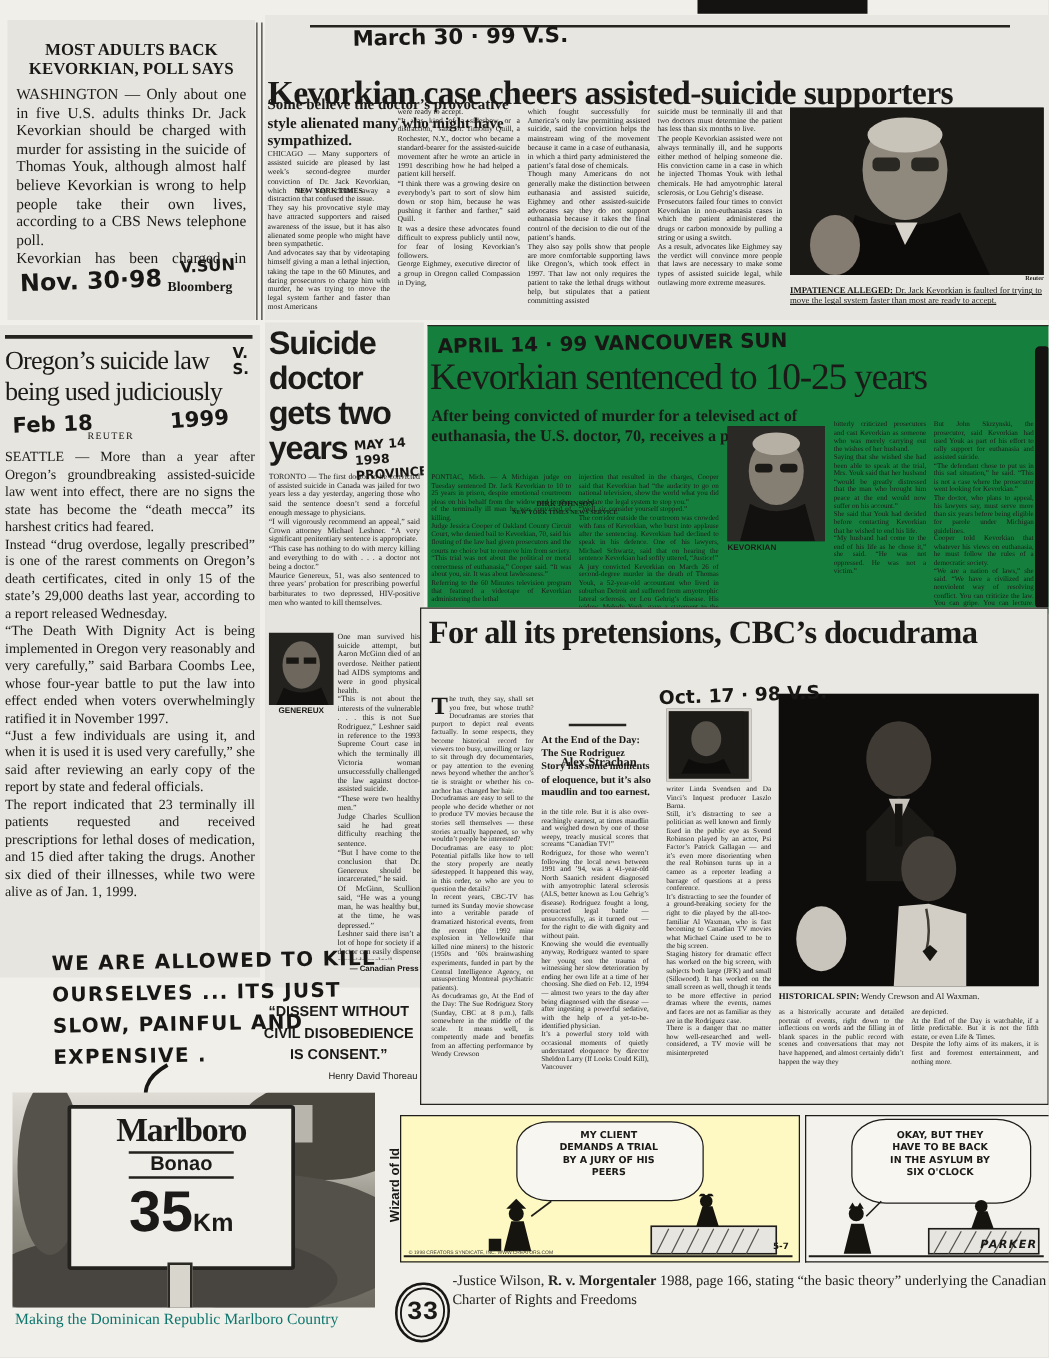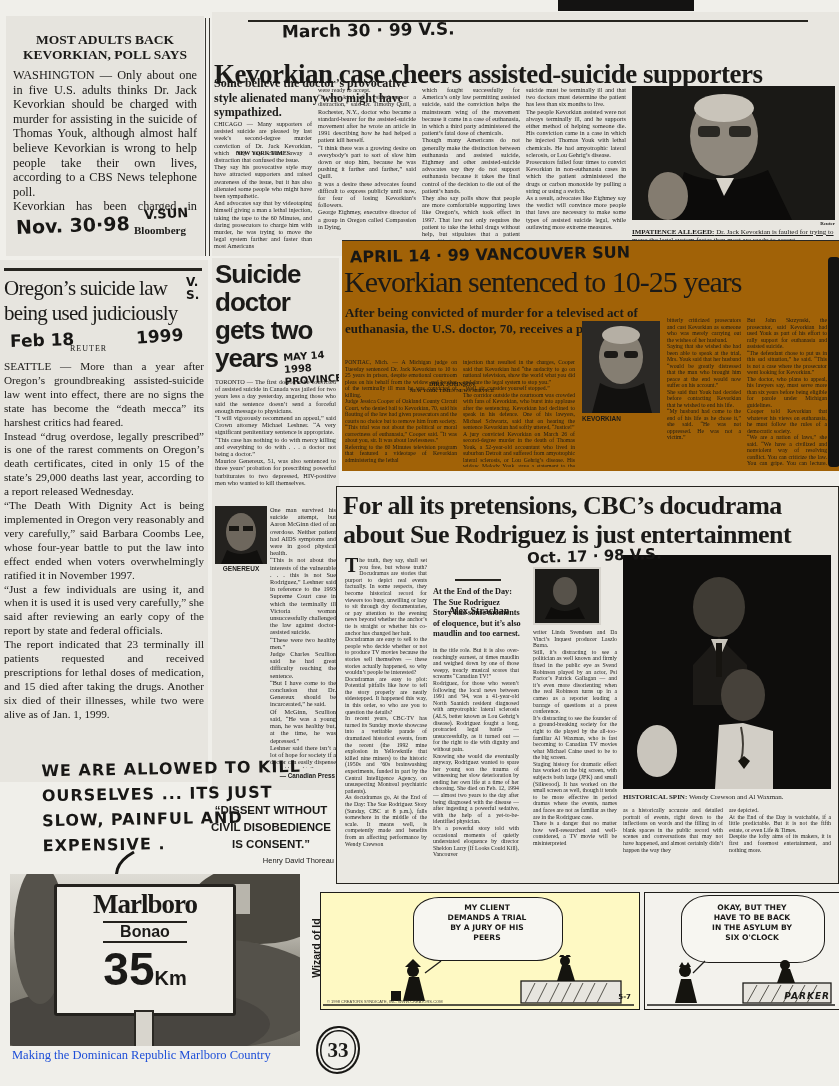--- a/index.html
+++ b/index.html
@@ -121,21 +121,21 @@
 “But I have come to the conclusion that Dr. Genereux should be incarcerated,” he said.
 Of McGinn, Scullion said, “He was a young man, he was healthy but, at the time, he was depressed.”
 Leshner said there isn’t a lot of hope for society if a doctor can easily dispense a suicide cocktail.
 “It was as easy (for McGinn and Mark Jewitt, who survived the suicide attempt) as saying I’ll have a hamburger, fries and a lethal dose of Seconal.”
 Dr. Philip Hebert, a medical ethics expert, testified Genereux was a sick individual.
 “It’s an extremely light sentence for a very, very serious charge,” he said.</div>
     </div>
     <div class="abs" style="right:4px;top:514px;font-family:'Liberation Sans',sans-serif;font-weight:bold;font-size:6.3px;">— Canadian Press</div>
   </div>
 
-  <div class="clip" style="left:342px;top:240px;width:497px;height:230px;background:#a16207;border-top:1.5px solid #2a2823;">
+  <div class="clip" style="left:342px;top:260px;width:497px;height:230px;background:#15803d;border-top:1.5px solid #2a2823;">
     <div class="abs hand" style="left:8px;top:4px;font-size:16px;transform:rotate(-1deg);">APRIL 14 · 99  VANCOUVER  SUN</div>
     <div class="abs" style="left:2px;top:24px;width:497px;font-size:30px;line-height:34px;letter-spacing:-1px;white-space:nowrap;">Kevorkian sentenced to 10-25 years</div>
     <div class="abs" style="left:3px;top:64px;width:316px;font-size:13px;line-height:15.5px;font-weight:bold;">After being convicted of murder for a televised act of euthanasia, the U.S. doctor, 70, receives a prison term.</div>
     <div class="abs byline" style="left:30px;top:100px;width:160px;text-align:center;font-size:6px;">DIRK JOHNSON</div>
     <div class="abs byline" style="left:30px;top:107px;width:160px;text-align:center;font-size:5px;">NEW YORK TIMES NEWS SERVICE</div>
     <div class="abs col" style="left:3px;top:118px;width:112px;height:108px;font-size:5.7px;line-height:6.5px;">PONTIAC, Mich. — A Michigan judge on Tuesday sentenced Dr. Jack Kevorkian to 10 to 25 years in prison, despite emotional courtroom pleas on his behalf from the widow and brother of the terminally ill man he was convicted of killing.
 Judge Jessica Cooper of Oakland County Circuit Court, who denied bail to Kevorkian, 70, said his flouting of the law had given prosecutors and the courts no choice but to remove him from society.
 “This trial was not about the political or moral correctness of euthanasia,” Cooper said. “It was about you, sir. It was about lawlessness.”
 Referring to the 60 Minutes television program that featured a videotape of Kevorkian administering the lethal</div>
     <div class="abs col" style="left:121px;top:118px;width:112px;height:108px;font-size:5.7px;line-height:6.5px;">injection that resulted in the charges, Cooper said that Kevorkian had “the audacity to go on national television, show the world what you did and dare the legal system to stop you.”
@@ -161,21 +161,20 @@
 “The defendant chose to put us in this sad situation,” he said. “This is not a case where the prosecutor went looking for Kevorkian.”
 The doctor, who plans to appeal, his lawyers say, must serve more than six years before being eligible for parole under Michigan guidelines.
 Cooper told Kevorkian that whatever his views on euthanasia, he must follow the rules of a democratic society.
 “We are a nation of laws,” she said. “We have a civilized and nonviolent way of resolving conflict. You can criticize the law. You can gripe. You can lecture. You can petition the voters. But you may not take the law into your own hands.”
 The judge noted that voters in Michigan last November defeated by a wide margin a measure that would have legalized assisted suicide.</div>
     <div class="abs" style="left:486px;top:16px;width:12px;height:210px;background:#141312;border-radius:4px;"></div>
   </div>
 
   <div class="clip" style="left:336px;top:486px;width:501px;height:396px;background:#eae8e2;border:1.5px solid #26241f;">
     <div class="abs" style="left:6px;top:4px;width:492px;font-weight:bold;font-size:26px;line-height:29px;letter-spacing:-0.5px;white-space:nowrap;">For all its pretensions, CBC’s docudrama</div>
-    <div class="abs" style="left:6px;top:33px;width:492px;font-weight:bold;font-size:26px;line-height:29px;letter-spacing:-0.5px;white-space:nowrap;">about Sue Rodriguez is just entertainment</div>
     <div class="abs hand" style="left:190px;top:60px;font-size:15px;transform:rotate(-2deg);z-index:3;">Oct. 17 · 98   V.S.</div>
 
     <div class="abs" style="left:8px;top:70px;width:82px;height:318px;overflow:hidden;">
       <div style="font-size:5.8px;line-height:6.6px;text-align:justify;">
         <span style="float:left;font-size:20px;line-height:17px;font-weight:bold;margin:0 1px 0 0;">T</span><span>he truth, they say, shall set you free, but whose truth? Docudramas are stories that purport to depict real events factually. In some respects, they become historical record for viewers too busy, unwilling or lazy to sit through dry documentaries, or pay attention to the evening news beyond whether the anchor’s tie is straight or whether his co-anchor has changed her hair.</span>
       </div>
       <div class="col" style="font-size:5.8px;line-height:6.6px;">Docudramas are easy to sell to the people who decide whether or not to produce TV movies because the stories sell themselves — these stories actually happened, so why wouldn’t people be interested?
 Docudramas are easy to plot: Potential pitfalls like how to tell the story properly are neatly sidestepped. It happened this way, in this order, so who are you to question the details?
 In recent years, CBC-TV has turned its Sunday movie showcase into a veritable parade of dramatized historical events, from the recent (the 1992 mine explosion in Yellowknife that killed nine miners) to the historic (1950s and ’60s brainwashing experiments, funded in part by the Central Intelligence Agency, on unsuspecting Montreal psychiatric patients).
 As docudramas go, At the End of the Day: The Sue Rodriguez Story (Sunday, CBC at 8 p.m.), falls somewhere in the middle of the scale. It means well, is competently made and benefits from an affecting performance by Wendy Crewson</div>
@@ -252,21 +251,21 @@
     </svg>
     <div class="abs" style="left:44px;top:10px;width:176px;height:126px;background:#efede7;border:3px solid #24221e;border-radius:3px;">
       <div style="text-align:center;font-weight:bold;font-size:27px;line-height:30px;padding-top:2px;letter-spacing:-1px;">Marlboro</div>
       <div style="width:84px;margin:2px auto 0;text-align:center;font-family:'Liberation Sans',sans-serif;font-weight:bold;font-size:16px;border:2px solid #24221e;border-left:none;border-right:none;">Bonao</div>
       <div style="text-align:center;">
         <span style="font-family:'Liberation Sans',sans-serif;font-weight:bold;font-size:46px;line-height:52px;">35</span><span style="font-family:'Liberation Sans',sans-serif;font-weight:bold;font-size:20px;">Km</span>
       </div>
     </div>
     <div class="abs" style="left:124px;top:136px;width:16px;height:36px;background:#d8d5cd;border:2px solid #2a2823;"></div>
   </div>
-  <div class="abs" style="left:12px;top:1048px;font-size:12.5px;color:#1d4ed8;">Making the Dominican Republic Marlboro Country</div>
+  <div class="abs" style="left:12px;top:1048px;font-size:12.5px;color:#0f766e;">Making the Dominican Republic Marlboro Country</div>
 
   <div class="abs" style="left:300px;top:890px;width:539px;height:124px;">
     <div class="abs" style="left:-34px;top:52px;width:100px;transform:rotate(-90deg);font-family:'Liberation Sans',sans-serif;font-weight:bold;font-size:10.5px;text-align:center;">Wizard of Id</div>
 
     <div class="abs" style="left:20px;top:2px;width:318px;height:116px;background:#fef9c3;border:1.5px solid #1e1d1a;">
       <div class="abs" style="left:92px;top:4px;width:148px;height:62px;border:1.4px solid #1e1d1a;border-radius:26px/20px;background:#f7f6f1;"></div>
       <div class="abs" style="left:96px;top:10px;width:140px;text-align:center;font-family:'DejaVu Sans',sans-serif;font-weight:bold;font-size:7.6px;line-height:10px;white-space:pre-line;">MY CLIENT
 DEMANDS A TRIAL
 BY A JURY OF HIS
 PEERS</div>
@@ -317,19 +316,22 @@
           </g>
         <circle cx="140" cy="6" r="5" fill="#15140f"></circle>
         <path d="M132,24 l5,-14 l8,0 l5,14 Z" fill="#15140f"></path>
         <line x1="2" y1="46" x2="190" y2="46" stroke="#1e1d1a" stroke-width="1.5"></line>
       </svg>
       <div class="abs" style="right:10px;top:98px;font-family:'DejaVu Sans',sans-serif;font-weight:bold;font-style:italic;font-size:9px;letter-spacing:1px;">PARKER</div>
     </div>
   </div>
 
   <div class="abs" style="left:316px;top:1026px;width:40px;height:44px;border:2.5px solid #181715;border-radius:50% 46% 52% 48%;box-shadow:inset 0 0 0 2px #f0efea, inset 0 0 0 3.5px #181715;display:flex;align-items:center;justify-content:center;">
-    <span style="font-family:Liberation Serif, serif;font-weight:bold;font-size:21px;">33</span>
+    <span style="font-family:Liberation Mono, monospace;font-weight:bold;font-size:21px;">33</span>
   </div>
 
   <div class="abs" style="left:362px;top:1018px;width:477px;font-size:11.5px;line-height:14.5px;color:#232220;">
+    <div>
+      <span>-Justice Wilson, </span><b>R. v. Morgentaler</b><span> 1988, page 166, stating “the basic theory” underlying the Canadian Charter of Rights and Freedoms</span>
+    </div>
   </div>
 
 </div>
 
 </body></html>

